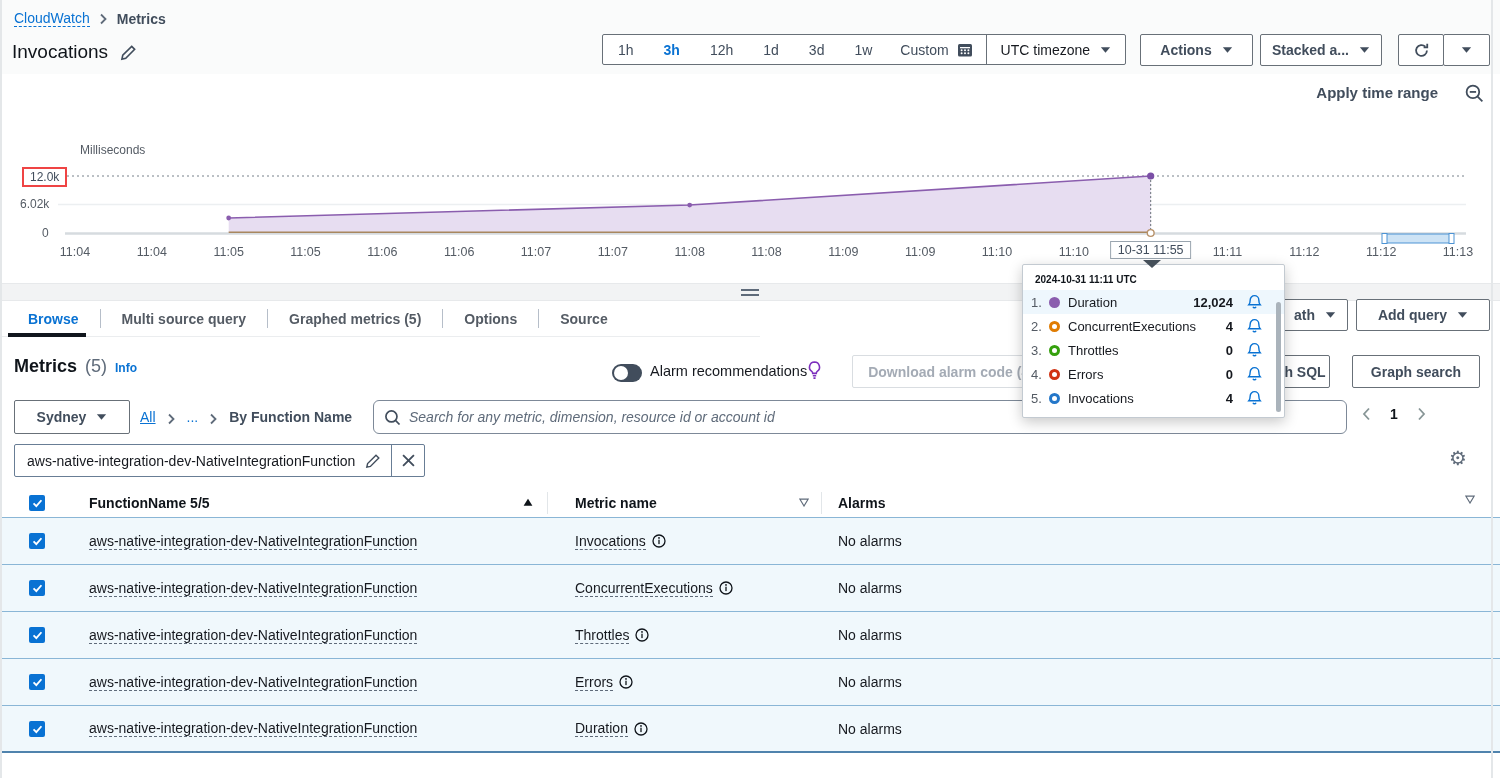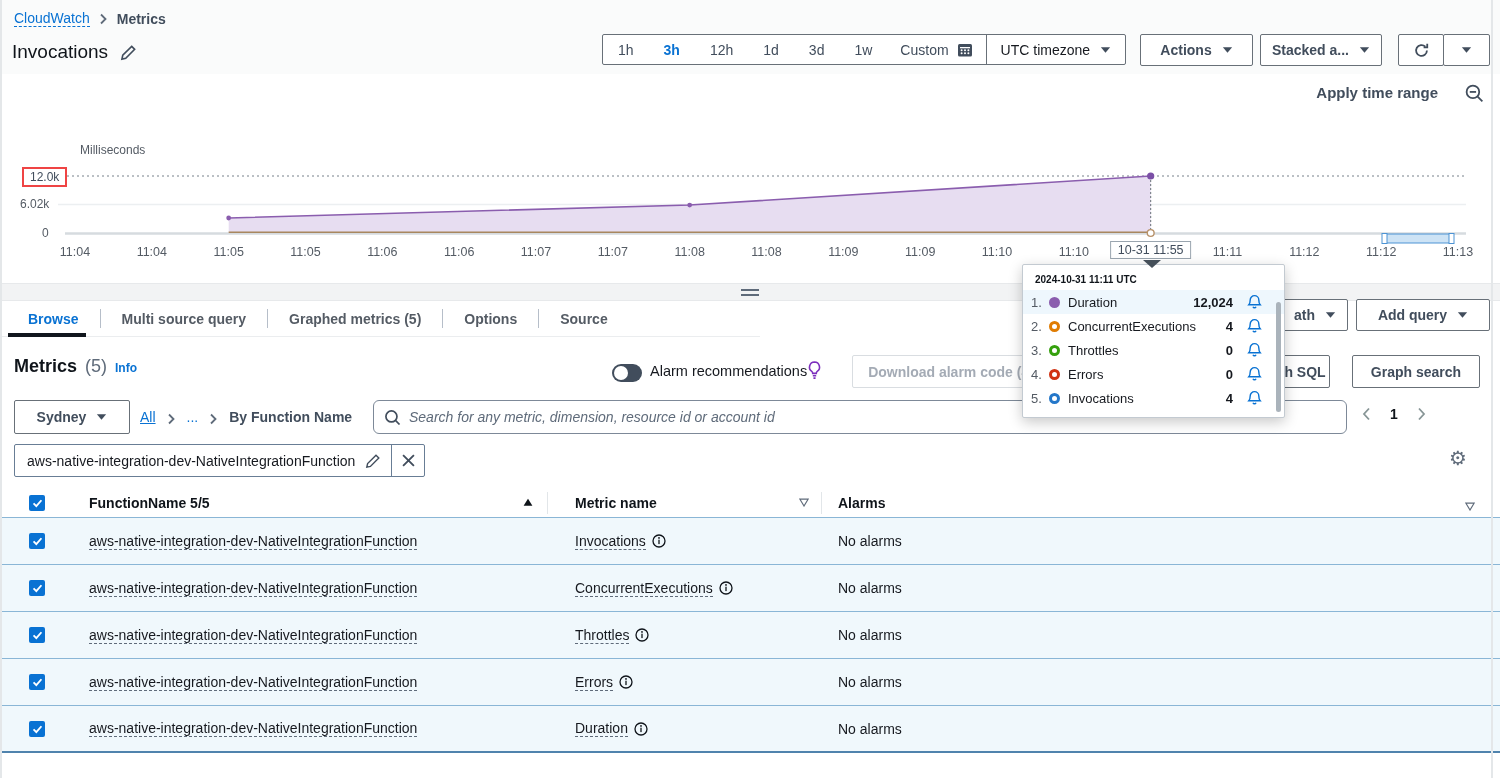--- a/index.html
+++ b/index.html
@@ -75,21 +75,21 @@
   .gear{left:1449px;top:448px;font-size:20px;color:#5f6b7a;cursor:pointer;line-height:1;}
 
   
   .table{left:0;top:488px;width:1500px;}
   .trow{display:flex;align-items:center;height:47px;background:#f0f8fc;border-bottom:1px solid #8ab6d6;font-size:14px;}
   .thead{height:30px;background:#fff;border-bottom:1px solid #8ab6d6;font-weight:bold;color:#0f141a;}
   .trow:last-child{border-bottom:2px solid #4f83ad;}
   .col-check{width:89px;display:flex;align-items:center;padding-left:29px;}
   .col-fn{width:459px;display:flex;align-items:center;justify-content:space-between;padding-right:14px;}
   .col-metric{width:274px;display:flex;align-items:center;justify-content:space-between;padding-left:27px;padding-right:12px;}
-  .col-alarms{flex:1;display:flex;align-items:flex-end;justify-content:space-between;padding-left:16px;padding-right:25px;gap:8px;}
+  .col-alarms{flex:1;display:flex;align-items:flex-start;justify-content:space-between;padding-left:16px;padding-right:25px;gap:8px;}
   .thead .col-fn{border-right:1px solid #e2e6e9;height:22px;}
   .thead .col-metric{border-right:1px solid #e2e6e9;height:22px;}
   .dotted-link{border-bottom:1px dashed #5f6b7a;cursor:pointer;color:#16191f;white-space:nowrap;}
   .metric-cell{display:flex;align-items:center;gap:6px;}
   .checkbox{width:16px;height:16px;background:#0972d3;border-radius:2px;display:flex;align-items:center;justify-content:center;cursor:pointer;}
 
   
   .tooltip{left:1022px;top:264px;width:263px;height:154px;background:#fff;border:1px solid #c3cad1;border-radius:2px;box-shadow:0 4px 14px rgba(0,0,0,.22);z-index:60;}
   .tooltip .tt-title{padding:9px 12px 5px;font-weight:bold;font-size:10px;color:#0f141a;}
   .tt-row{display:flex;align-items:center;height:24px;padding:0 22px 0 8px;font-size:13px;color:#16191f;}

